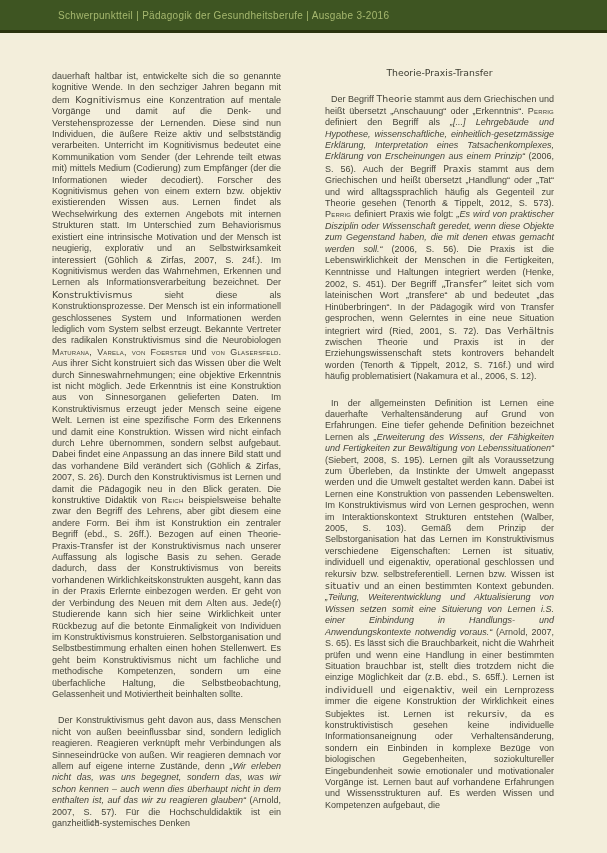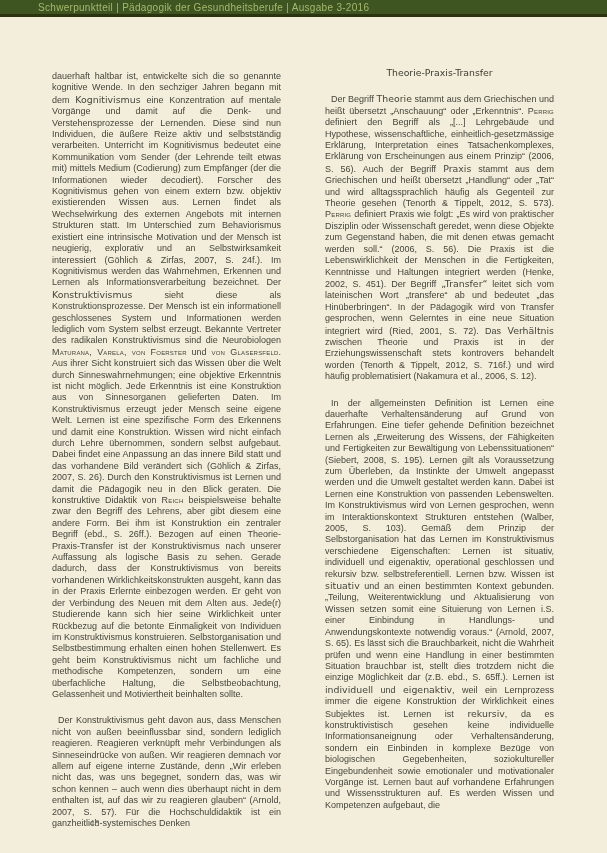--- a/index.html
+++ b/index.html
@@ -3,25 +3,25 @@
 <meta charset="utf-8">
 <style>
   html,body{margin:0;padding:0;}
   body{
     width:607px;height:853px;position:relative;overflow:hidden;
     background:#f3eedb;
     font-family:"Liberation Sans",sans-serif;
     color:#45453b;
   }
   .header-bar{
-    position:absolute;top:0;left:0;right:0;height:17px;
+    position:absolute;top:0;left:0;right:0;height:33px;
     background:#3e5522;
     border-bottom:3px solid #2b330f;
     box-sizing:border-box;
-    display:flex;align-items:center;
+    display:flex;align-items:center;padding-left:20px;
   }
   .header-bar .header-text{
     padding-left:38px;
     font-size:10px;letter-spacing:0.3px;
     color:#a6b86f;
   }
   .content{
     position:absolute;top:56px;left:37px;right:38px;
     display:flex;gap:14px;
   }
@@ -34,21 +34,21 @@
   .column p.indent{text-indent:6px;}
   .column h2.heading{
     margin:11px 0 0 0;
     font-family:"DejaVu Sans",sans-serif;
     font-size:9.3px;font-weight:normal;
     color:#3c3c31;line-height:11.4px;
     text-align:center;
   }
   .seg-kw{font-family:"DejaVu Sans",sans-serif;font-size:9.4px;}
   .seg-sc{font-variant:small-caps;letter-spacing:0.2px;}
-  .seg-i{}
+  .seg-i{font-style:italic;}
   .footer{
     position:absolute;left:37px;right:38px;top:818px;
     font-size:9px;color:#8d8d7e;
     display:flex;align-items:baseline;
   }
   .footer .page-number{color:#73736a;width:115px;text-align:center;}
   .footer .journal-line{letter-spacing:1.1px;color:#8d8d7e;}
 </style>
 </head>
 <body>

